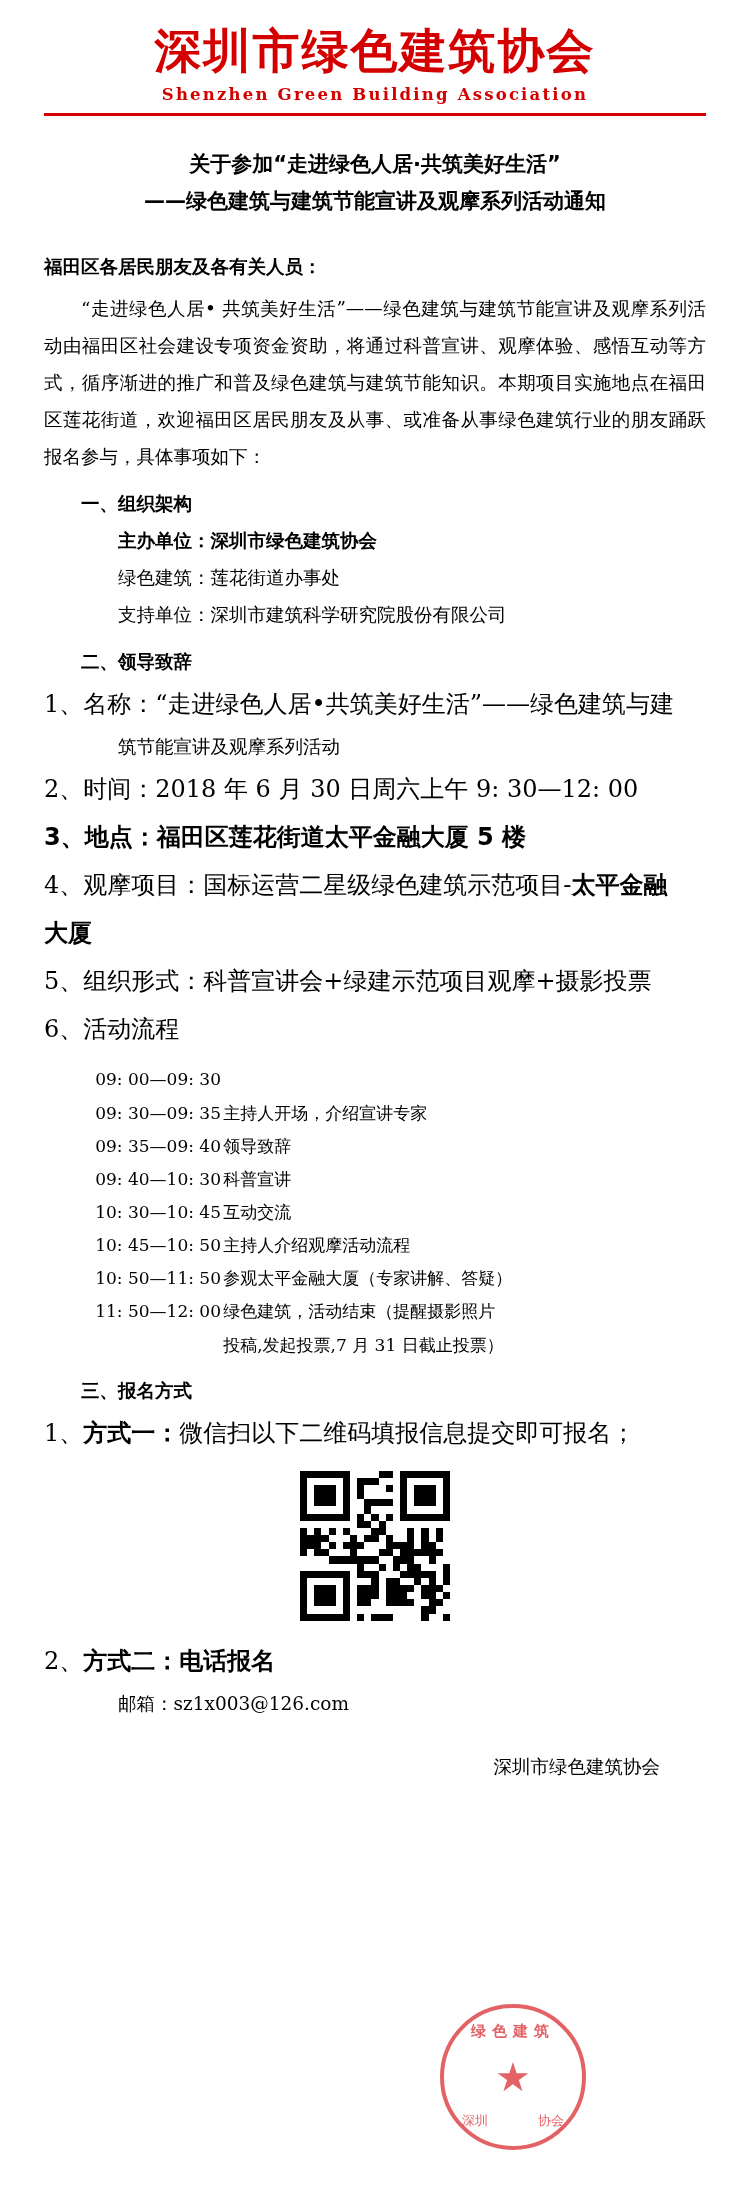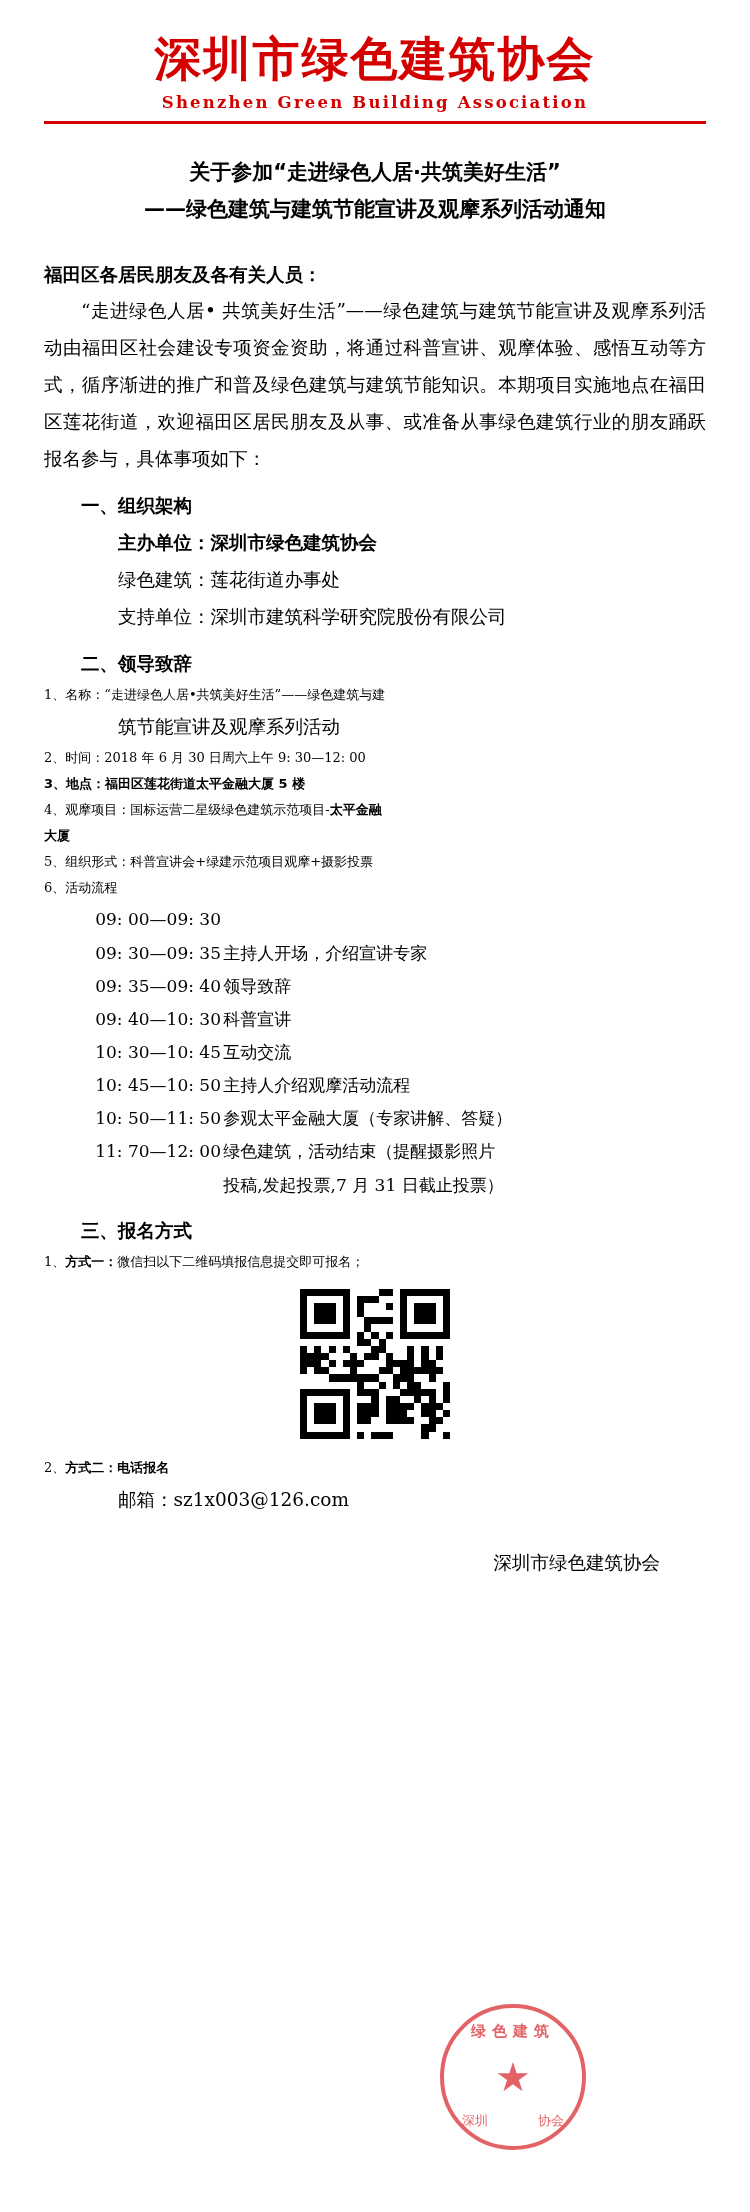--- a/index.html
+++ b/index.html
@@ -10,21 +10,21 @@
     width: 750px;
     background: #ffffff;
     font-family: "DejaVu Serif", "Liberation Serif", serif;
     color: #000000;
   }
   .page {
     position: relative;
     width: 750px;
     min-height: 2212px;
     box-sizing: border-box;
-    padding: 8px 44px 40px 44px;
+    padding: 0 44px 40px 44px;
     background: #ffffff;
     overflow: hidden;
   }
 
   
   .header {
     padding-top: 22px;
     text-align: center;
   }
   .header-cn {
@@ -67,21 +67,21 @@
 
   
   .salutation {
     margin-top: 30px;
     font-family: "DejaVu Sans", "Liberation Sans", sans-serif;
     font-weight: bold;
     font-size: 18.5px;
     line-height: 1.9;
   }
   p.para {
-    margin: 0 0 0 0;
+    margin: 6px 0 0 0;
     font-size: 18.5px;
     line-height: 2.0;
     text-indent: 2em;
     text-align: justify;
     font-family: "DejaVu Serif", "Liberation Serif", serif;
   }
 
   .sec-head {
     margin-top: 10px;
     font-family: "DejaVu Sans", "Liberation Sans", sans-serif;
@@ -99,21 +99,21 @@
   .org-row .org-label {
     font-family: "DejaVu Sans", "Liberation Sans", sans-serif;
   }
   .org-row.bold .org-label,
   .org-row.bold .org-value {
     font-weight: bold;
     font-family: "DejaVu Sans", "Liberation Sans", sans-serif;
   }
 
   .item {
-    font-size: 13px;
+    font-size: 24px;
     line-height: 2.0;
     text-align: justify;
   }
   .item .lbl {
     font-family: "DejaVu Sans", "Liberation Sans", sans-serif;
   }
   .item.bold {
     font-weight: bold;
     font-family: "DejaVu Sans", "Liberation Sans", sans-serif;
   }
@@ -122,21 +122,21 @@
     font-family: "DejaVu Sans", "Liberation Sans", sans-serif;
   }
   .item-cont {
     font-size: 18.5px;
     line-height: 2.0;
     padding-left: 4em;
   }
 
   
   .schedule {
-    margin-top: 2px;
+    margin-top: 10px;
     padding-left: 3.2em;
   }
   .sch-row {
     display: flex;
     font-size: 17px;
     line-height: 1.95;
   }
   .sch-time {
     width: 128px;
     flex: 0 0 128px;
@@ -313,21 +313,21 @@
     </div>
     <div class="sch-row">
       <div class="sch-time">10: 45—10: 50</div>
       <div class="sch-desc">主持人介绍观摩活动流程</div>
     </div>
     <div class="sch-row">
       <div class="sch-time">10: 50—11: 50</div>
       <div class="sch-desc">参观太平金融大厦（专家讲解、答疑）</div>
     </div>
     <div class="sch-row">
-      <div class="sch-time">11: 70—12: 00</div>
+      <div class="sch-time">11: 50—12: 00</div>
       <div class="sch-desc">绿色建筑，活动结束（提醒摄影照片</div>
     </div>
     <div class="sch-sub">投稿,发起投票,7 月 31 日截止投票）</div>
   </div>
 
   <div class="sec-head">三、报名方式</div>
 
   <div class="item">
     <span>1、</span><span class="lbl b">方式一：</span><span>微信扫以下二维码填报信息提交即可报名；</span>
   </div>

